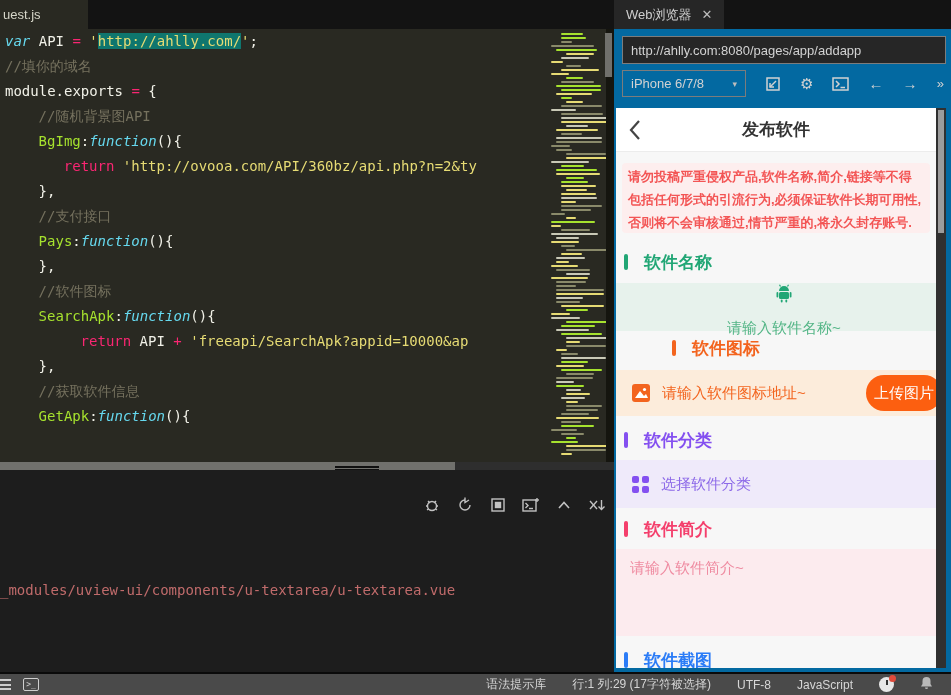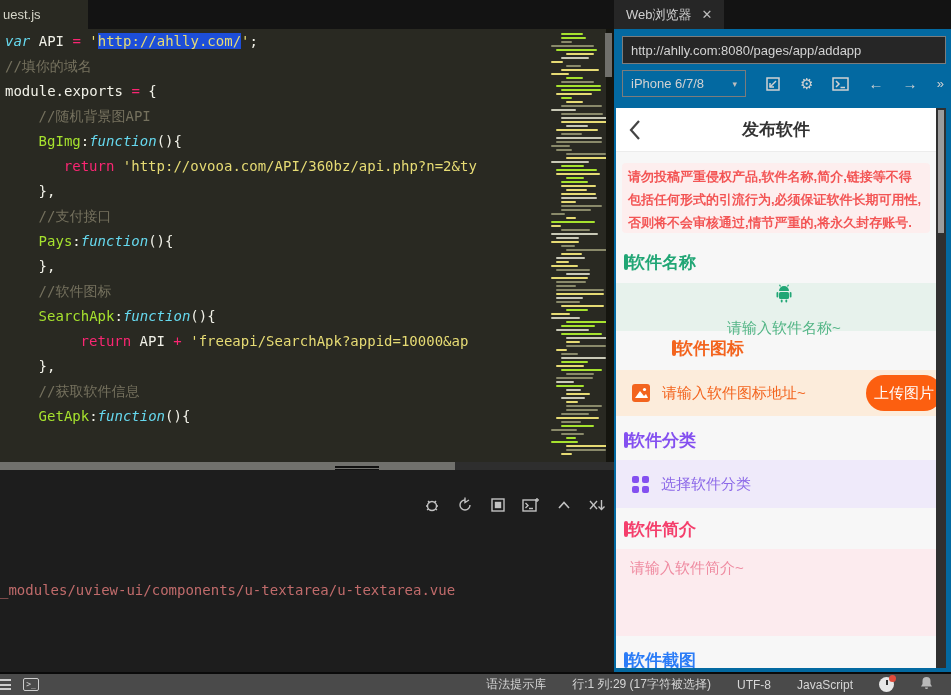--- a/index.html
+++ b/index.html
@@ -13,21 +13,21 @@
                 font-size:13px; line-height:29px; padding-left:3px; }
   #code-area { left:0; top:29px; width:548px; height:433px; background:#292922; overflow:hidden; }
   .code-line { font-family:"DejaVu Sans Mono", monospace; font-size:14px; line-height:25px;
                white-space:pre; color:#f1f1e8; }
   .tk-fg  { color:#f1f1e8; }
   .tk-kw  { color:#66d9ef; font-style:italic; }
   .tk-fn  { color:#a6e22e; }
   .tk-op  { color:#f92672; }
   .tk-str { color:#e6db74; }
   .tk-cmt { color:#75715e; }
-  .tk-sel { background:#1d4ed8;text-align:center; }
+  .tk-sel { background:#0f766e;text-align:center; }
   #minimap { left:548px; top:29px; width:58px; height:441px; background:#292922; overflow:hidden; }
   .mm-row { height:2px; margin-bottom:2px; border-radius:1px; }
   #mm-scrollbar { left:605px; top:33px; width:7px; height:44px; background:#70706c; }
   #hscroll-track { left:0; top:462px; width:614px; height:8px; background:#2e2e2e; }
   #hscroll-thumb { left:0; top:0; width:455px; height:8px; background:#71716d; }
   #resize-handle { left:335px; top:466px; width:44px; height:5px;
                    border-top:2px solid #101010; border-bottom:2px solid #101010; }
   
   #console { left:0; top:470px; width:614px; height:202px; background:#1d1d1d; }
   #console-toolbar { right:8px; top:26px; display:flex; gap:15px; align-items:center; }
@@ -57,21 +57,21 @@
   #pv-scroll-track { left:322px; top:108px; width:10px; height:560px; background:#303030; }
   #pv-scroll-thumb { left:2px; top:2px; width:6px; height:123px; background:#9c9c9c; }
   #navbar { left:0; top:0; width:320px; height:44px; background:#ffffff;
             border-bottom:1px solid #ececec; }
   #back-icon { left:10px; top:11px; }
   #nav-title { left:0; top:0; width:320px; height:44px; text-align:center; line-height:44px;
                font-size:17px; font-weight:bold; color:#333; }
   #warning { left:6px; top:55px; width:308px; height:70px; background:#fdeeee; border-radius:4px;
              color:#f35555; font-size:13px; font-weight:bold; line-height:23px; padding:2px 6px;
              overflow:hidden; }
-  .sec-header { height:24px; display:flex; align-items:center; gap:0; padding-left:8px; }
+  .sec-header { height:24px; display:flex; align-items:center; gap:16px; padding-left:8px; }
   .sec-bar { width:4px; height:16px; border-radius:2px; }
   .sec-title { font-size:17px; font-weight:bold; }
   .sec-row { width:320px; display:flex; align-items:center; padding-left:16px; gap:12px; }
   .row-text { font-size:15px; }
   #sec1-h { left:0; top:142px; } #sec1-row { left:0; top:175px; height:48px; background:#e7f2ec;flex-direction:column; }
   #sec2-h { left:0; top:228px;margin-left:48px; } #sec2-row { left:0; top:262px; height:46px; background:#fcecdb; }
   #sec3-h { left:0; top:320px; } #sec3-row { left:0; top:352px; height:48px; background:#efeafa; }
   #sec4-h { left:0; top:409px; }
   #sec4-box { left:0; top:441px; width:320px; height:87px; background:#fcebee; padding:10px 14px;
               font-size:15px; color:#ef8ba1; }

